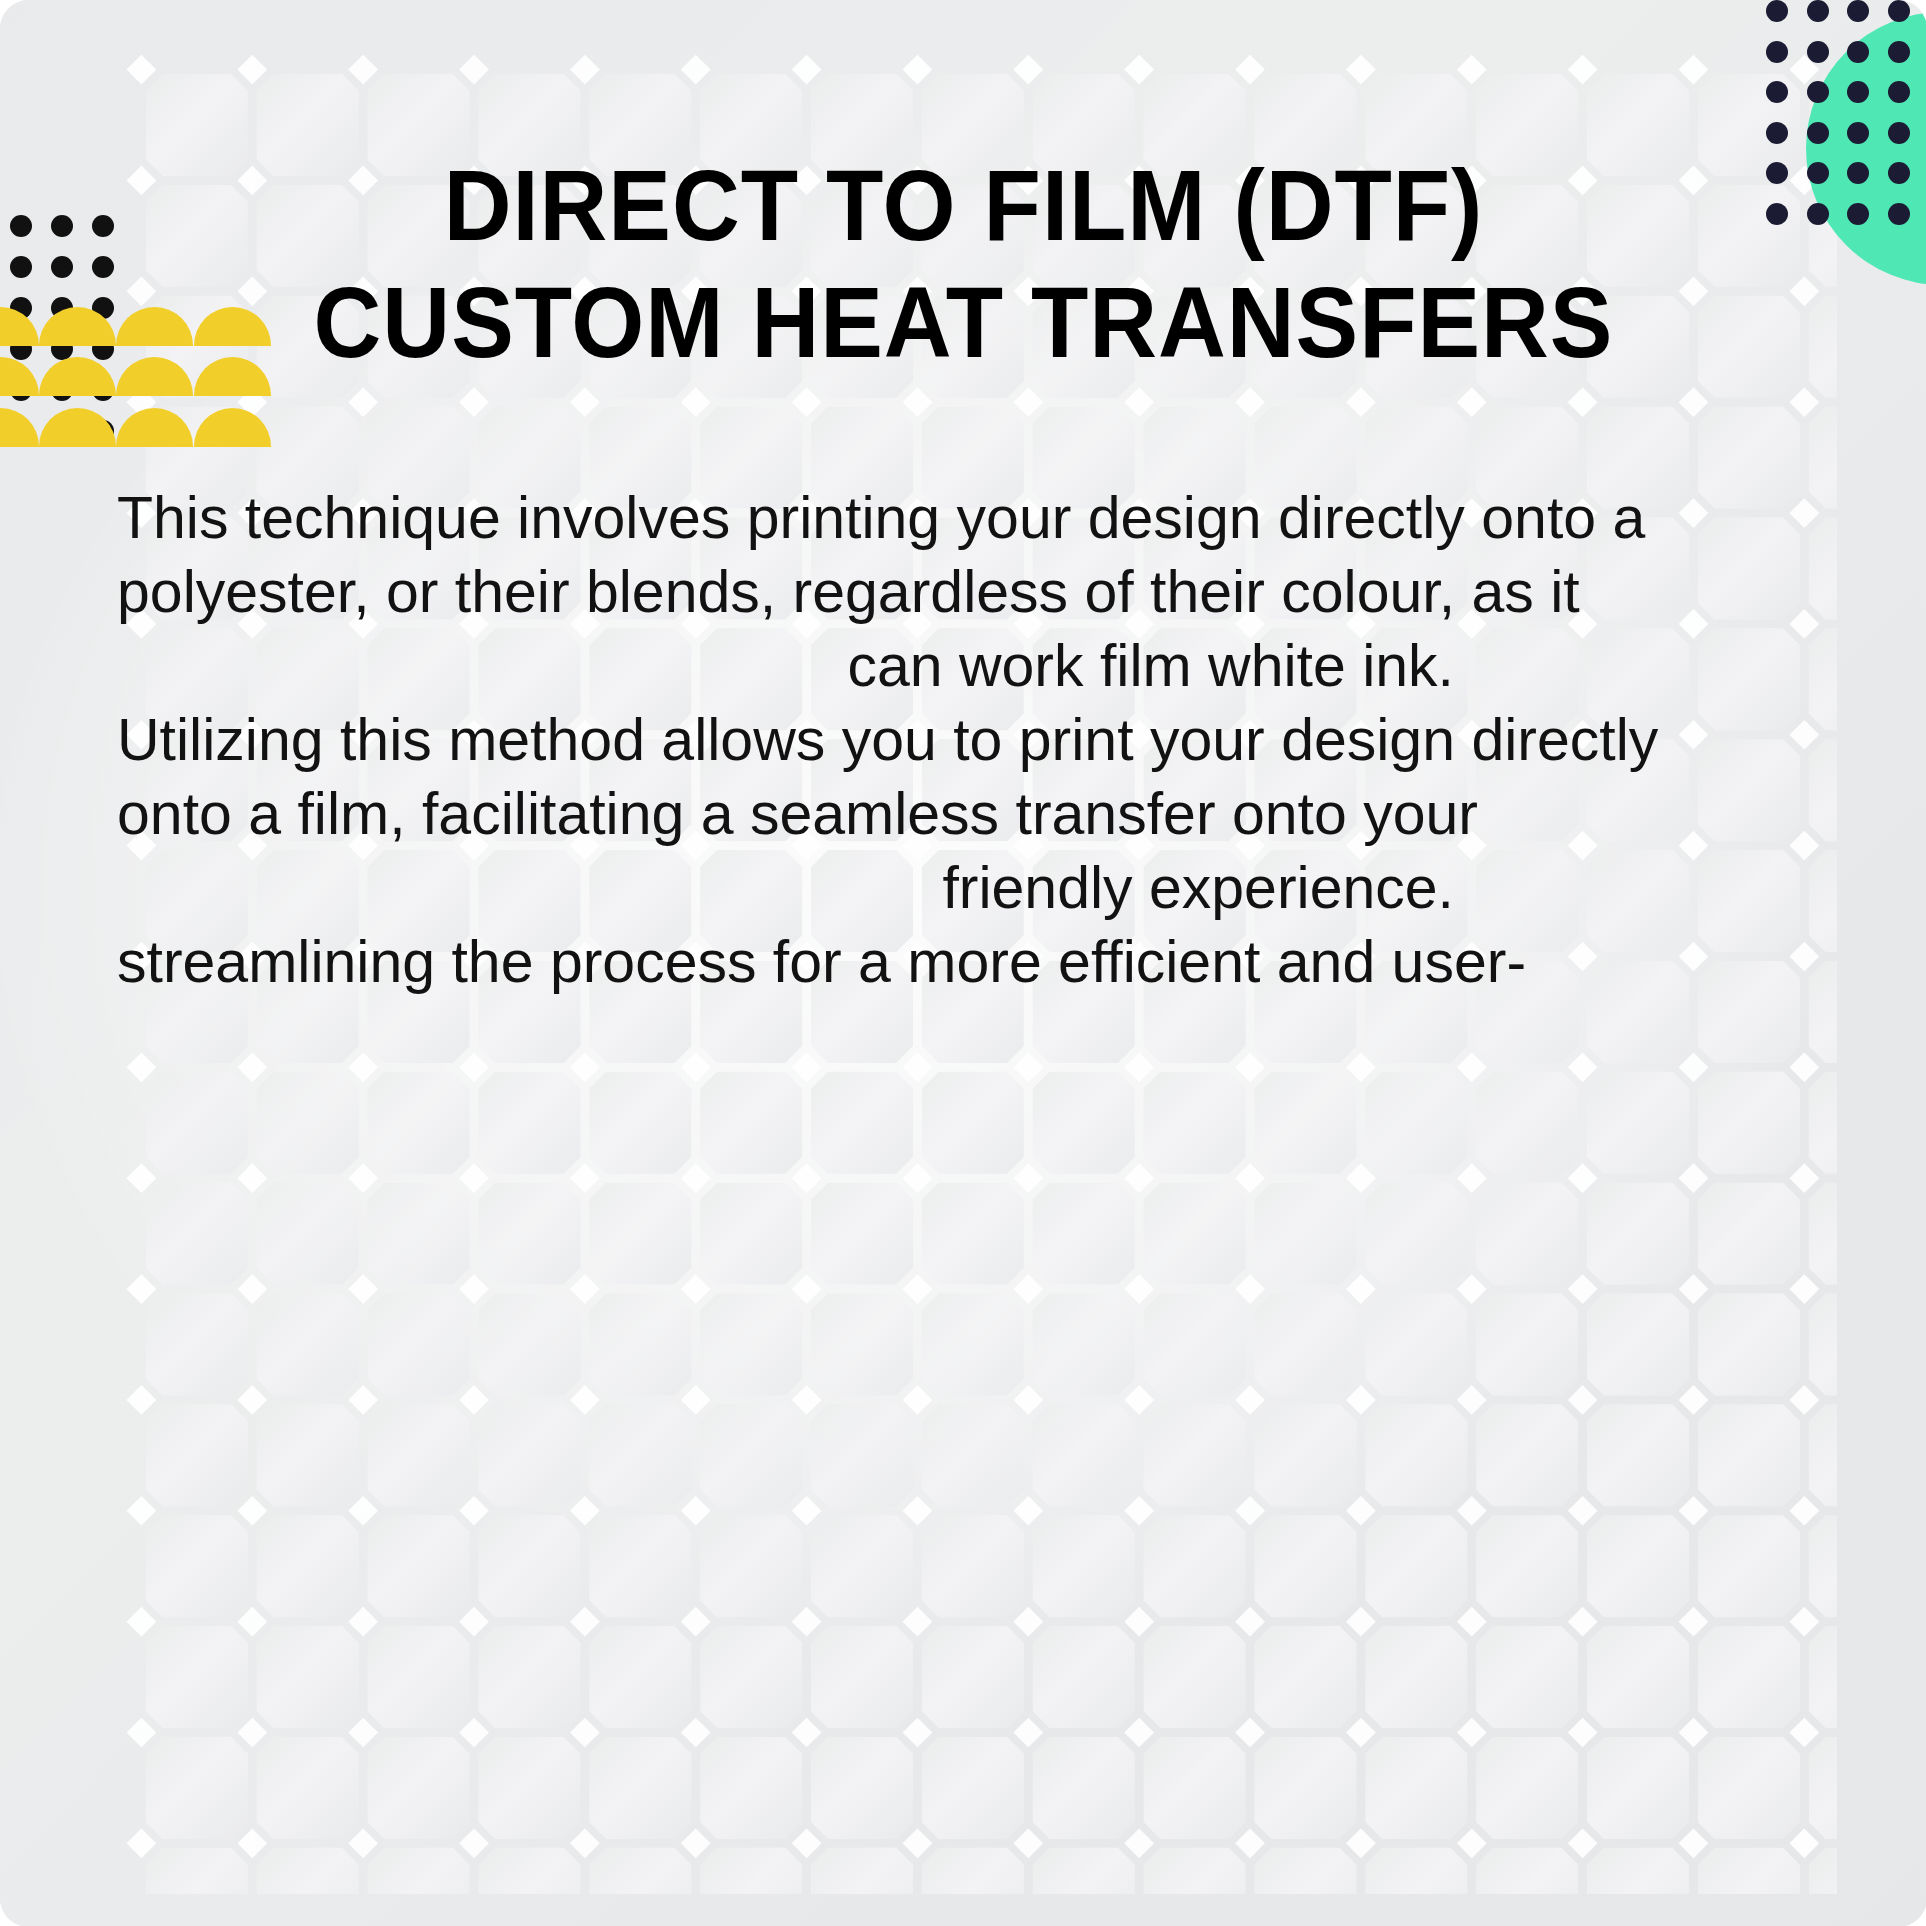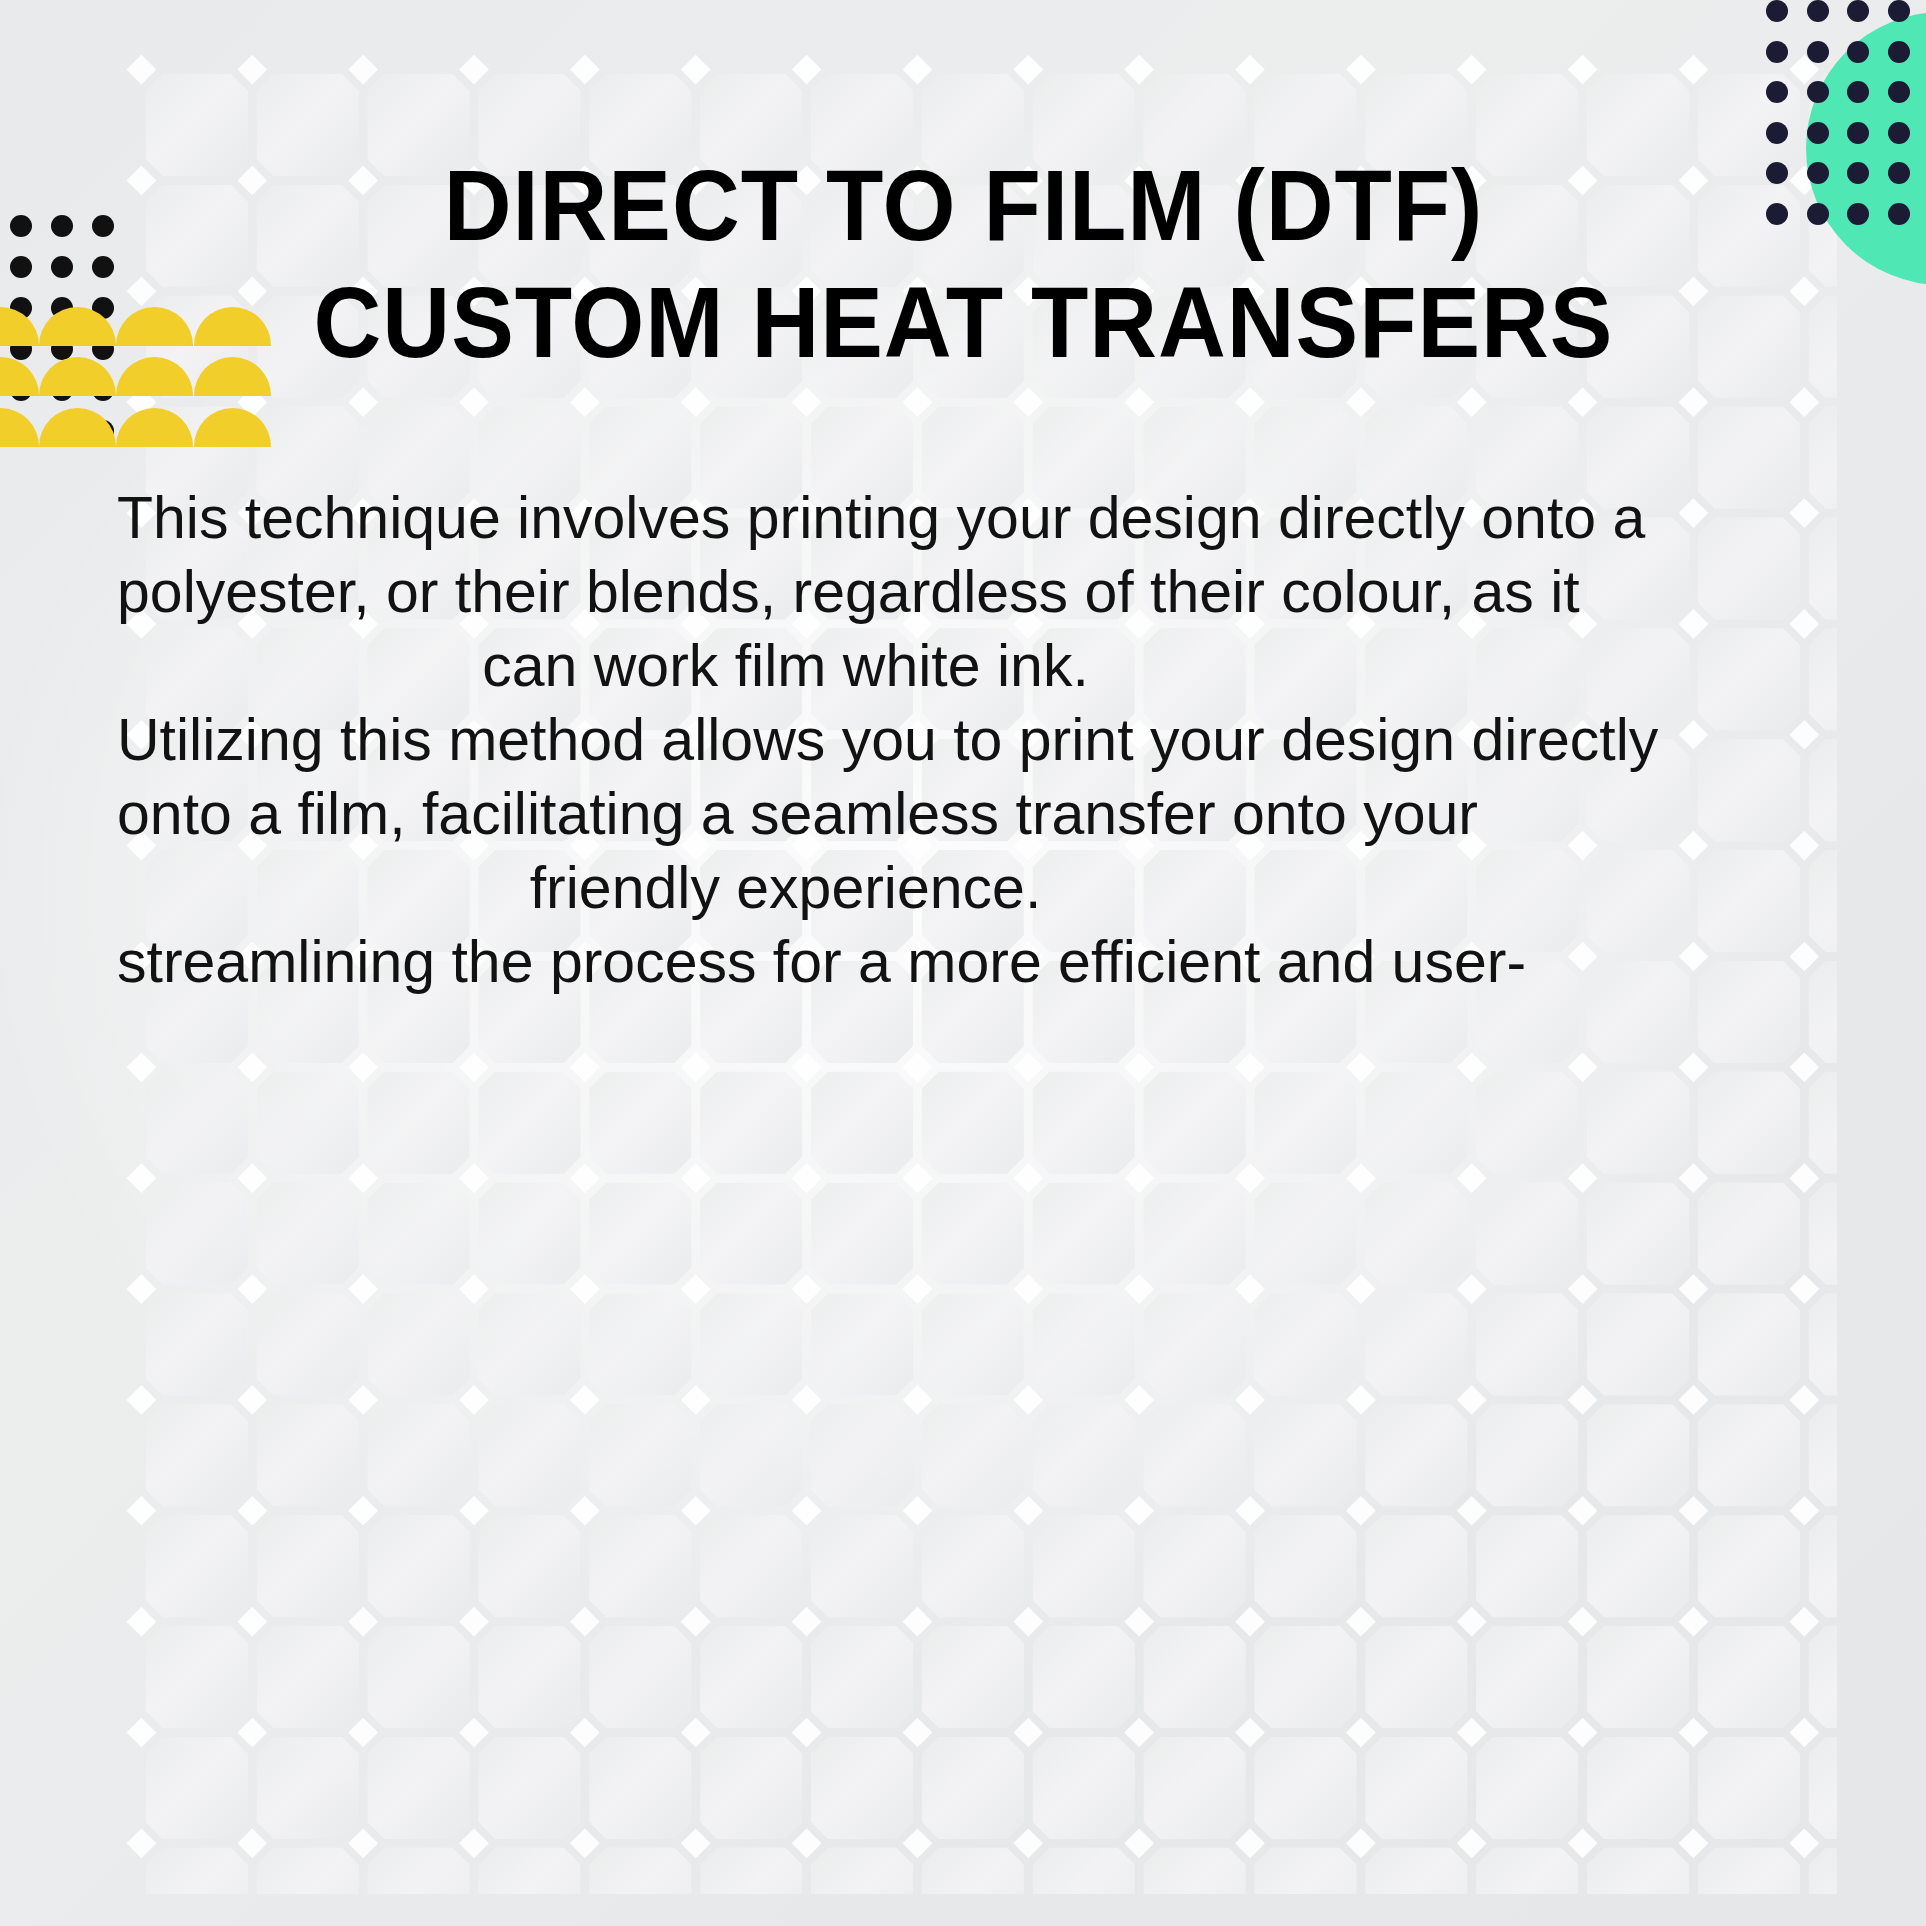--- a/index.html
+++ b/index.html
@@ -7,20 +7,21 @@
     padding: 0;
     background: #ffffff;
   }
   #poster {
     position: relative;
     width: 1927px;
     height: 1927px;
     overflow: hidden;
     background: #e8e9eb;
     font-family: "Liberation Sans", sans-serif;
+    border-radius: 29px;
   }
 
   
   .bg-wash {
     position: absolute;
     inset: 0;
     background:
       radial-gradient(ellipse 62% 52% at 47% 46%, rgba(255,255,255,0.85) 0%, rgba(255,255,255,0.45) 45%, rgba(255,255,255,0.0) 78%),
       linear-gradient(135deg, #e9eaec 0%, #eceded 38%, #e7e8ea 75%, #e6e7e9 100%);
   }
@@ -92,21 +93,21 @@
     width: 1337px;
     text-align: center;
     color: #121212;
     font-family: "Liberation Sans", sans-serif;
     font-weight: 400;
     font-size: 59px;
     line-height: 74px;
   }
   .para { margin: 0; }
   .para + .para { }
-  .para span.ln { display: block; white-space: nowrap; }
+  .para span.ln { display: block; white-space: nowrap; text-align: right; }
 </style>
 </head>
 <body>
 
 <div id="poster">
 
   <div class="bg-wash"></div>
 
   <div class="tile-grid">
     <svg width="1751" height="1880" viewBox="0 0 1769 1899" xmlns="http://www.w3.org/2000/svg" aria-hidden="true">

